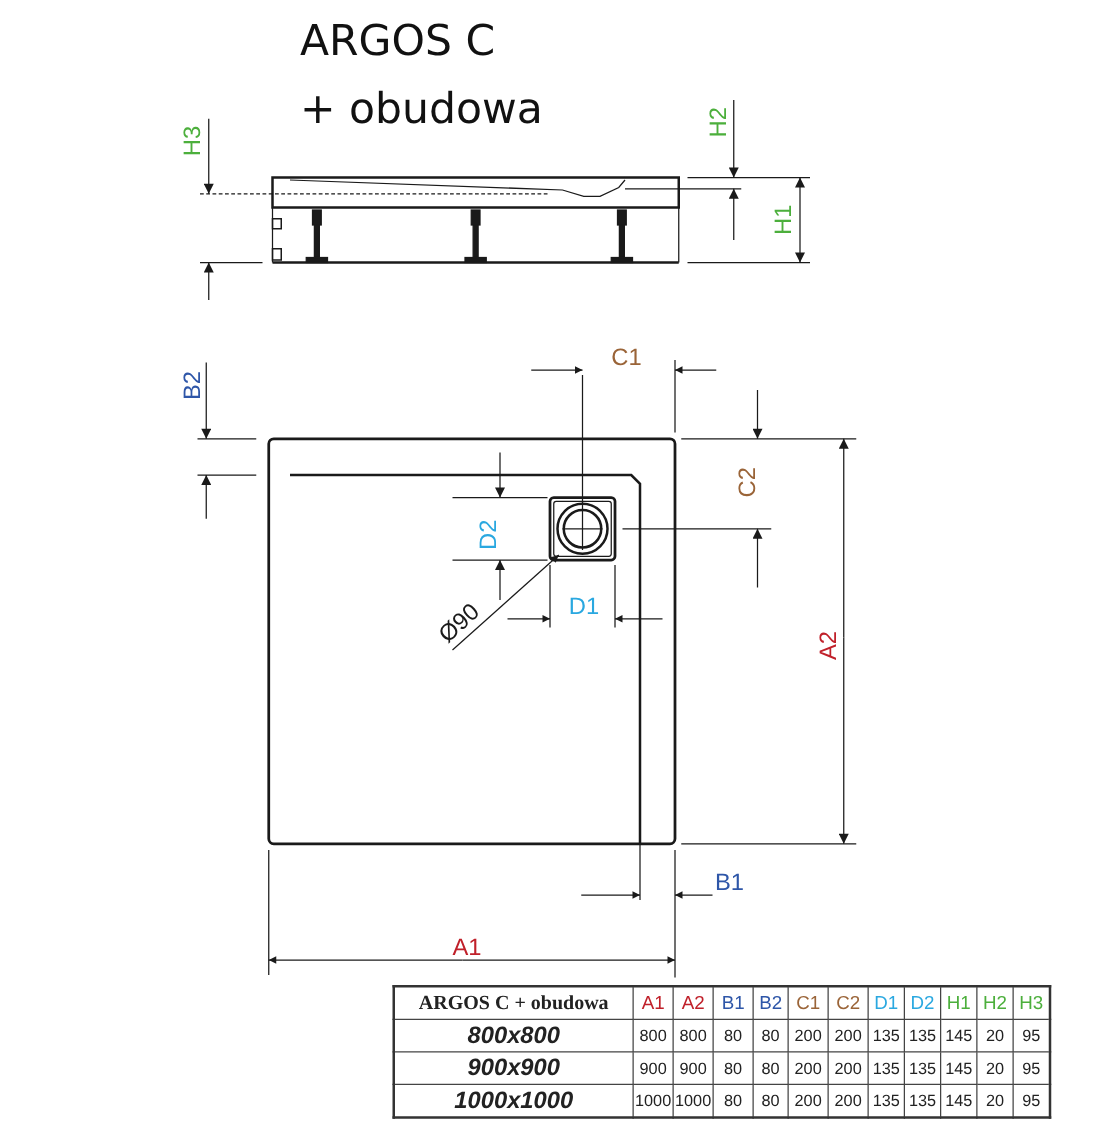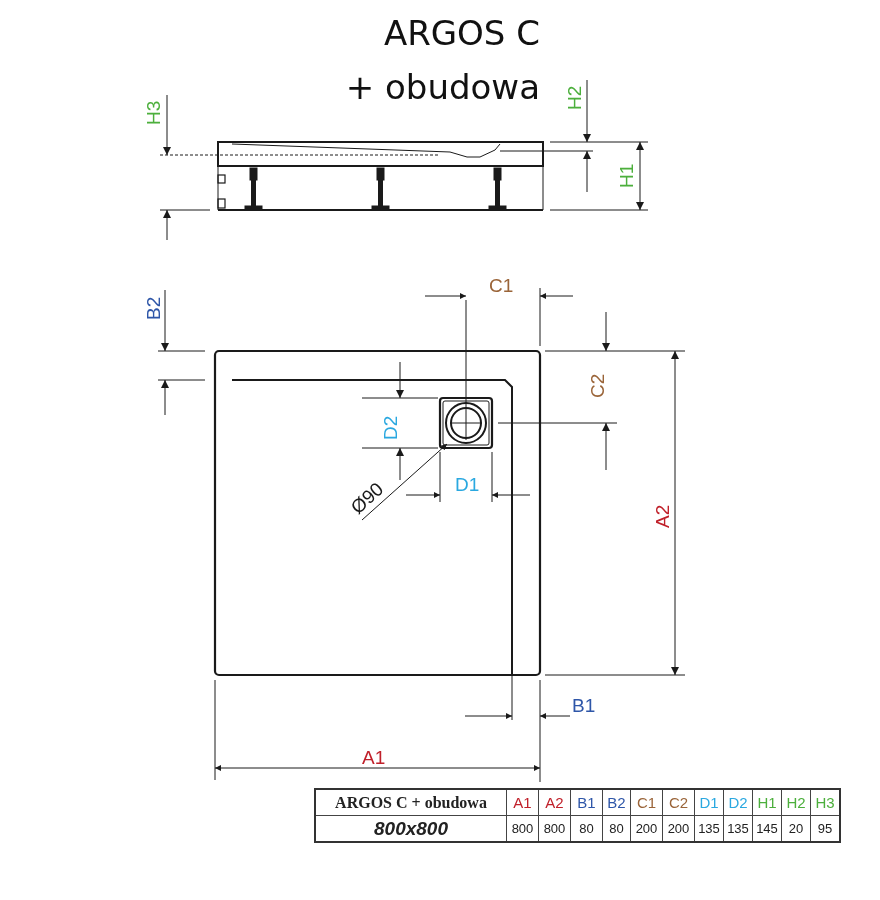--- a/index.html
+++ b/index.html
@@ -1,17 +1,17 @@
 <!DOCTYPE html>
 <html><head>
   <meta charset="utf-8">
   <style>
     html, body { margin: 0; padding: 0; background: #ffffff; }
     body { width: 880px; height: 900px; position: relative; overflow: hidden; font-family: "Liberation Sans", sans-serif; }
-    .title { position: absolute; left: 240px; width: 300px; text-align: right; font-family: "DejaVu Sans", sans-serif; font-size: 34px; color: #111; line-height: 1; }
+    .title { position: absolute; left: 240px; width: 300px; text-align: left; font-family: "DejaVu Sans", sans-serif; font-size: 34px; color: #111; line-height: 1; }
     #title1 { top: 16px; }
     #title2 { top: 70px; }
     svg.drawing { position: absolute; left: 0; top: 0; }
     .lbl { font-family: "Liberation Sans", sans-serif; font-size: 19px; }
     table.spec { position: absolute; left: 314px; top: 788px; border-collapse: collapse; font-family: "Liberation Sans", sans-serif; font-size: 13px; color: #222; }
     table.spec td, table.spec th { border: 1px solid #444; padding: 0; height: 25px; text-align: center; }
     table.spec th.name { font-family: "Liberation Serif", serif; font-weight: bold; font-size: 16px; width: 190px; color: #222; }
     table.spec th.col { font-weight: normal; font-size: 15px; }
     table.spec td.size { font-weight: bold; font-style: italic; font-size: 19px; }
     table.spec { border: 2px solid #333; }
@@ -175,14 +175,42 @@
     <td>80</td>
     <td>80</td>
     <td>200</td>
     <td>200</td>
     <td>135</td>
     <td>135</td>
     <td>145</td>
     <td>20</td>
     <td>95</td>
   </tr>
+  <tr>
+    <td class="size">900x900</td>
+    <td>900</td>
+    <td>900</td>
+    <td>80</td>
+    <td>80</td>
+    <td>200</td>
+    <td>200</td>
+    <td>135</td>
+    <td>135</td>
+    <td>145</td>
+    <td>20</td>
+    <td>95</td>
+  </tr>
+  <tr>
+    <td class="size">1000x1000</td>
+    <td>1000</td>
+    <td>1000</td>
+    <td>80</td>
+    <td>80</td>
+    <td>200</td>
+    <td>200</td>
+    <td>135</td>
+    <td>135</td>
+    <td>145</td>
+    <td>20</td>
+    <td>95</td>
+  </tr>
 </tbody>
   </table>
 
 </body></html>

